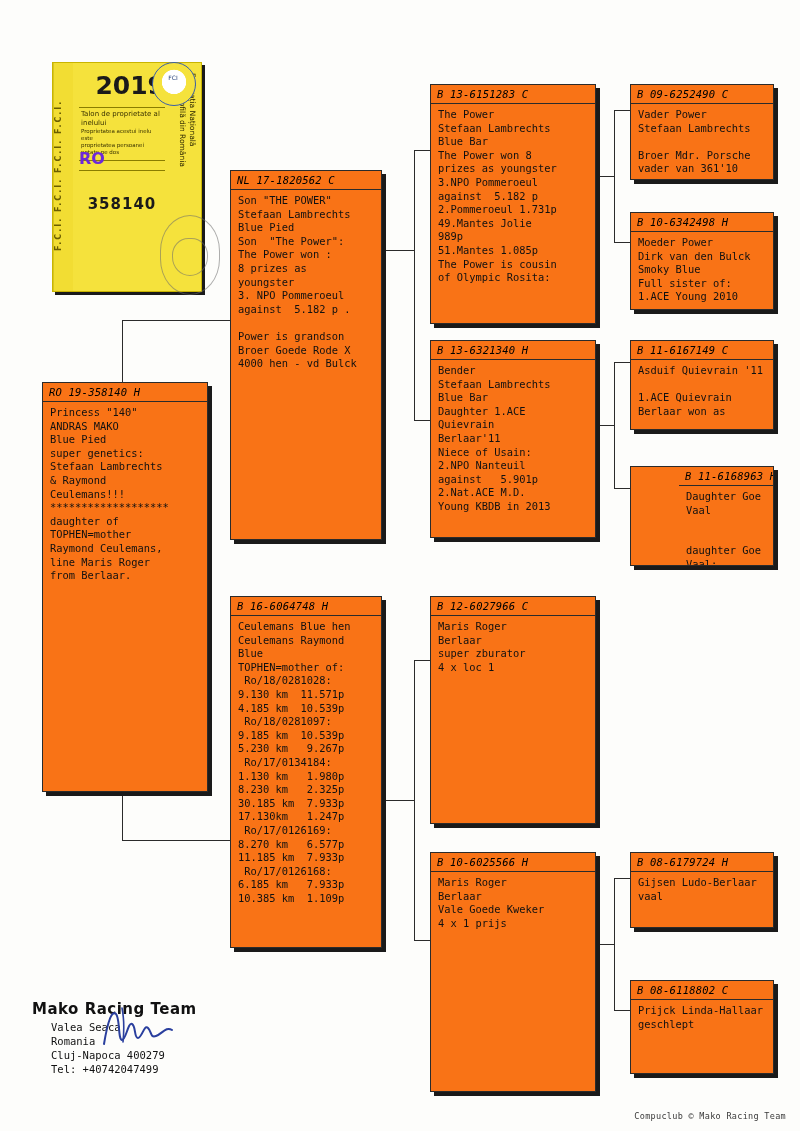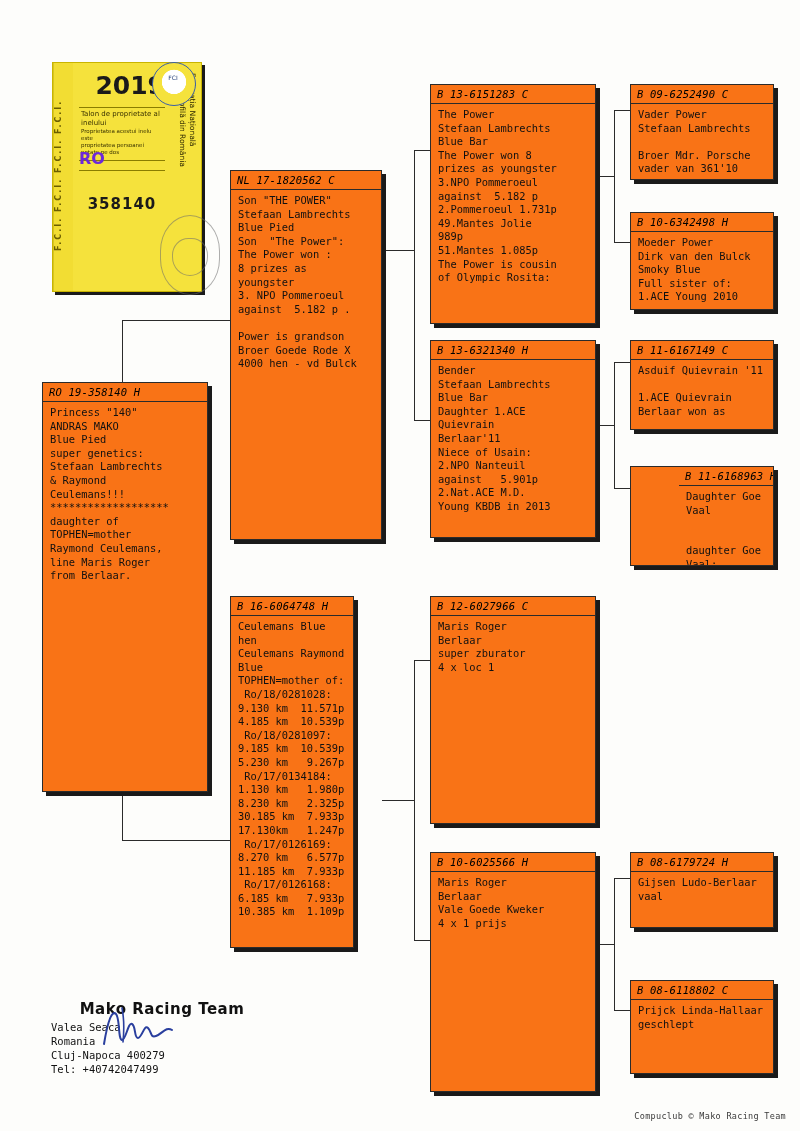--- a/index.html
+++ b/index.html
@@ -129,21 +129,21 @@
     border-radius:45% 45% 50% 50%;
     opacity:.55;
   }
 
   
   .footer{
     position:absolute;left:32px;top:1000px;width:260px;
   }
   .footer .brand{
     font-family:"DejaVu Sans", sans-serif;
-    font-weight:bold;font-size:15px;color:#111;letter-spacing:0.5px;text-align:center;
+    font-weight:bold;font-size:15px;color:#111;letter-spacing:0.5px;
   }
   .footer .addr{
     font-size:10.5px;line-height:14px;color:#111;margin-top:2px;
     white-space:pre-line;
     margin-left:19px;
   }
   .sig{
     position:absolute;left:98px;top:1004px;width:84px;height:44px;
     pointer-events:none;
   }
@@ -239,21 +239,21 @@
 8 prizes as
 youngster
 3. NPO Pommeroeul
 against  5.182 p .
 
 Power is grandson
 Broer Goede Rode X
 4000 hen - vd Bulck</div>
   </div>
 
-  <div class="box" style="left:230px;top:596px;width:124px;height:352px;">
+  <div class="box" style="left:230px;top:596px;width:152px;height:352px;">
     <div class="hdr">
       <span>B   16-6064748 H</span>
     </div>
     <div class="body">Ceulemans Blue hen
 Ceulemans Raymond
 Blue
 TOPHEN=mother of:
  Ro/18/0281028:
 9.130 km  11.571p
 4.185 km  10.539p

